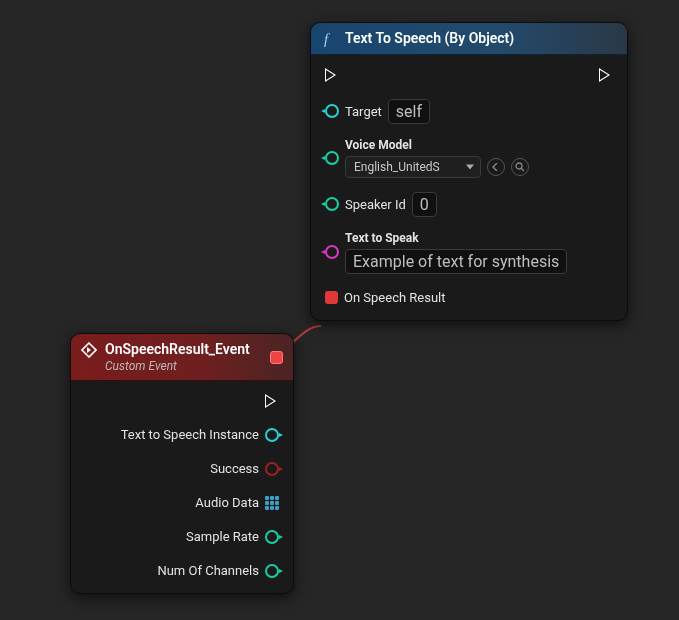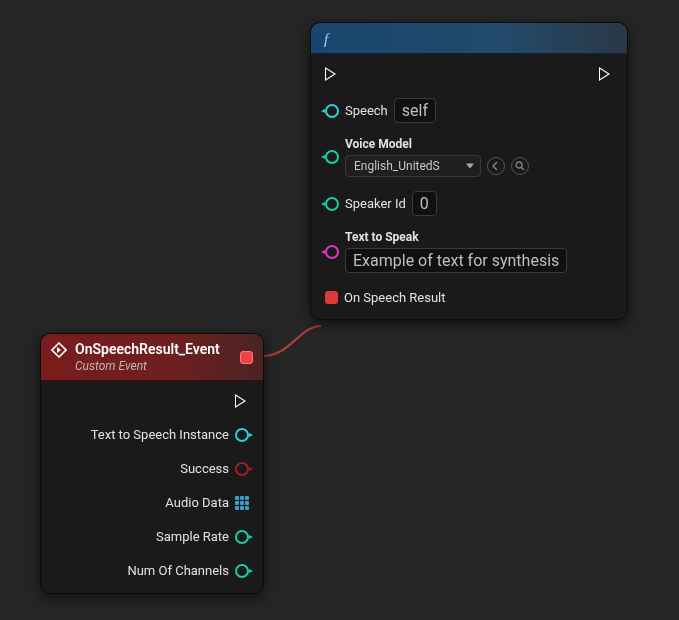--- a/index.html
+++ b/index.html
@@ -147,31 +147,32 @@
 </svg>
 
 <div class="node" style="left:310px; top:22px; width:318px;">
   <div class="node-header hdr-blue">
     <span class="hdr-icon">
       <svg width="16" height="16" viewBox="0 0 16 16">
           <text x="3" y="13" font-family="serif" font-style="italic" font-size="15" fill="#9fd2ff">f</text>
         </svg>
     </span>
     <span class="hdr-text">
+      <span class="hdr-title">Text To Speech (By Object)</span>
     </span>
   </div>
   <div class="node-body">
     <div class="row row-between">
       <span class="exec-tri-hollow"></span>
       <span class="exec-tri-hollow"></span>
     </div>
 
     <div class="row row-left tight">
       <span class="pin pointer-left c-cyan"></span>
-      <span class="lbl">Speech</span>
+      <span class="lbl">Target</span>
       <span class="val-box">self</span>
     </div>
 
     <div class="row row-left tight" style="align-items:center;">
       <span class="pin pointer-left c-teal" style="align-self:center;"></span>
       <div class="stack">
         <span class="lbl-sm">Voice Model</span>
         <div style="display:flex;align-items:center;gap:6px;">
           <span class="dropdown">English_UnitedS</span>
           <span class="icon-btn">
@@ -203,21 +204,21 @@
       </div>
     </div>
 
     <div class="row row-left tight">
       <span class="delegate-box c-redbox solid"></span>
       <span class="lbl">On Speech Result</span>
     </div>
   </div>
 </div>
 
-<div class="node" style="left:40px; top:333px; width:224px;">
+<div class="node" style="left:70px; top:333px; width:224px;">
   <div class="node-header hdr-red" style="align-items:center;justify-content:space-between;">
     <div style="display:flex;gap:8px;align-items:flex-start;">
       <span class="hdr-icon">
         <svg width="16" height="16" viewBox="0 0 16 16">
             <path d="M8 1 L15 8 L8 15 L1 8 Z" fill="none" stroke="#ffffff" stroke-width="1.6"></path>
             <path d="M6 5 L10 8 L6 11 Z" fill="#ffffff"></path>
           </svg>
       </span>
       <span class="hdr-text">
         <span class="hdr-title">OnSpeechResult_Event</span>

